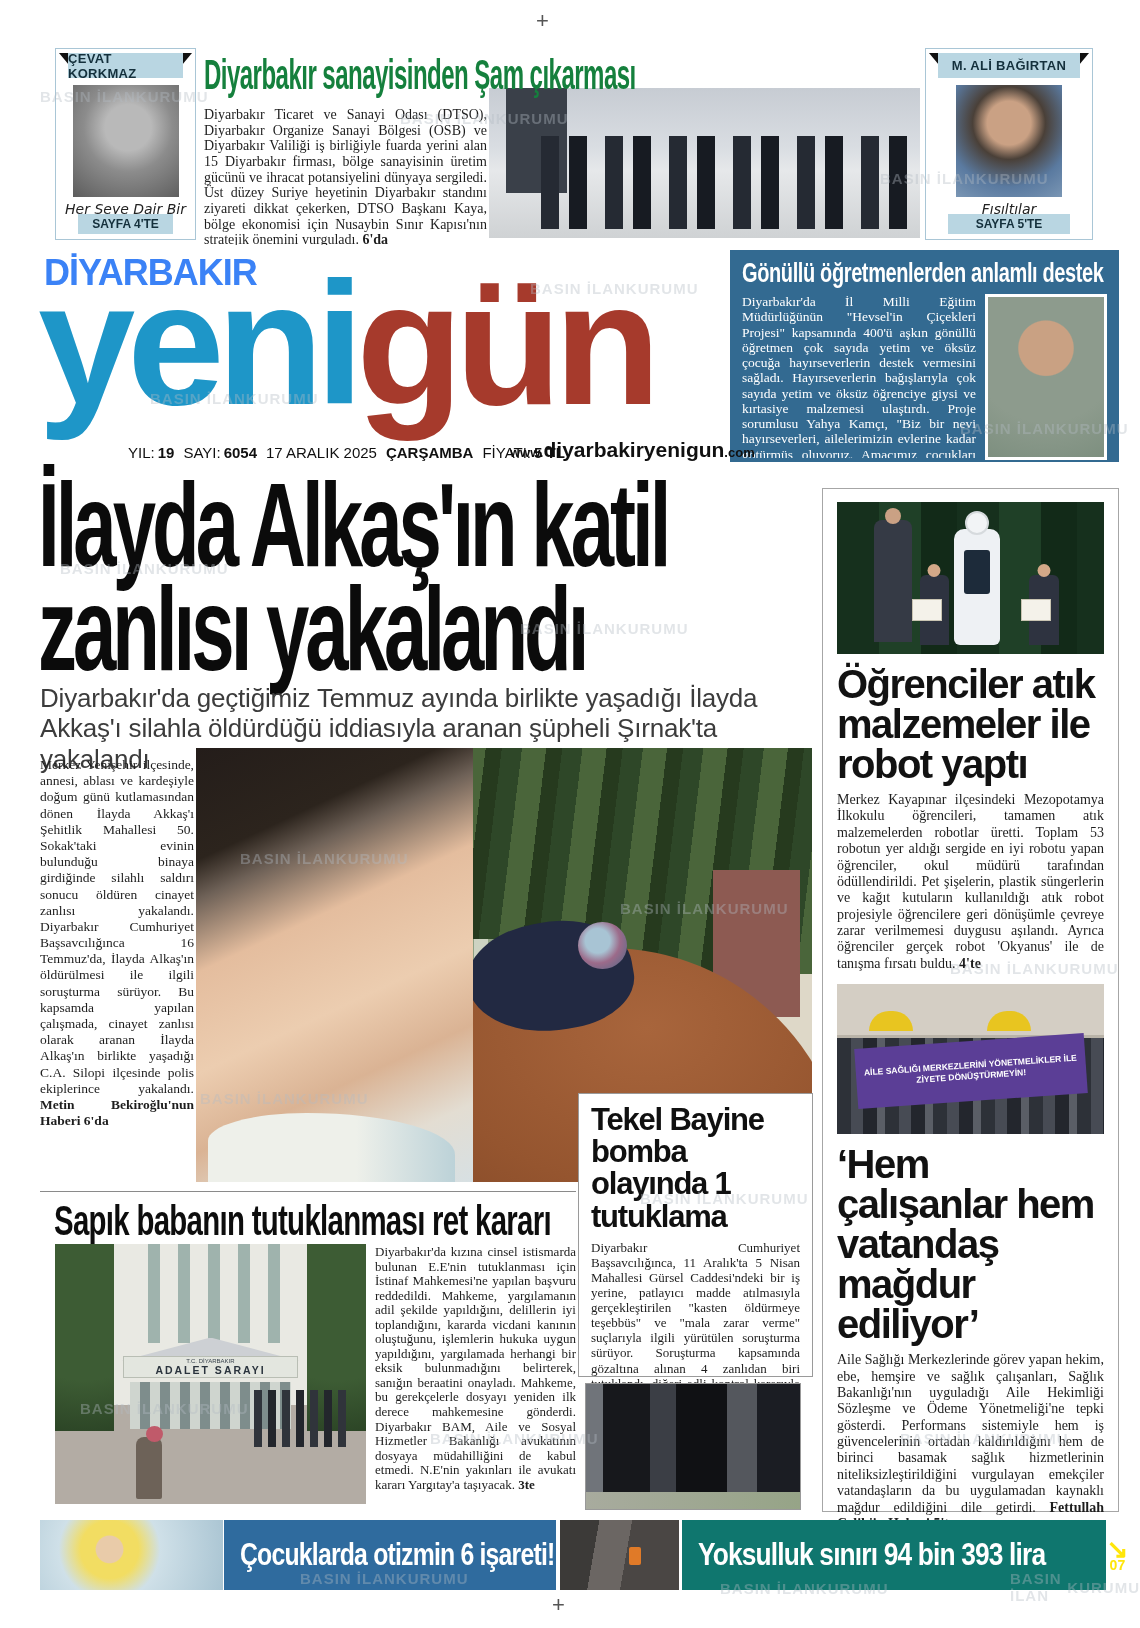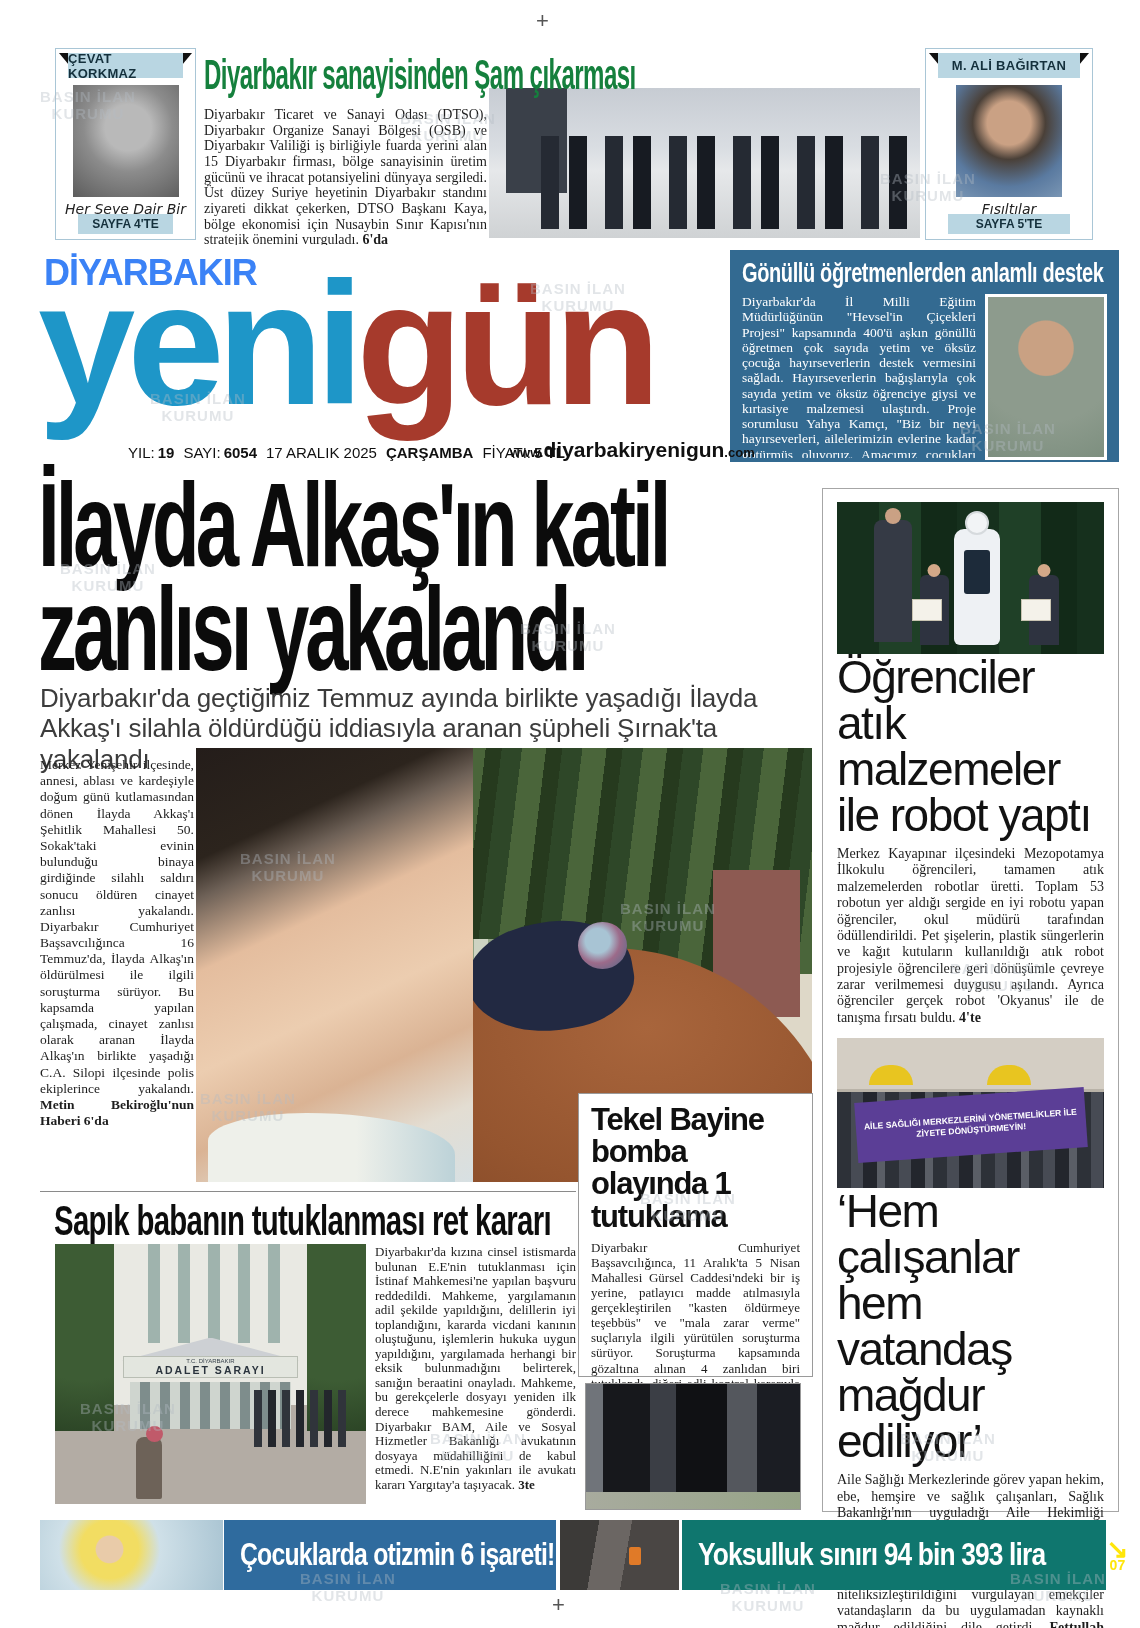--- a/index.html
+++ b/index.html
@@ -4,21 +4,21 @@
 <style>
   * { box-sizing: border-box; margin: 0; padding: 0; }
   body { background:#ffffff; font-family:"Liberation Sans", sans-serif; }
   .page { position:relative; width:1140px; height:1628px; background:#fff; overflow:hidden; }
   .serif { font-family:"Liberation Serif", serif; text-align:justify; color:#1d1d1d; }
   .nowrap { white-space:nowrap; }
   .condense { transform-origin:0 0; display:inline-block; }
   .pageref { font-weight:bold; font-family:"Liberation Serif", serif; }
 
   
-  .wm { position:absolute; display:flex; flex-direction:column; align-items:center;
+  .wm { position:absolute; display:flex; flex-direction:row; align-items:center;
         font-weight:bold; font-size:15px; letter-spacing:1px; color:#b4bcc4; opacity:.38;
         z-index:6; pointer-events:none; line-height:1.15; }
 
   
   .crop { position:absolute; color:#555; font-size:22px; z-index:7; font-weight:normal; }
 
   
   .colbox { position:absolute; border:1px solid #a9c6d6; background:#fff; z-index:2; }
   .colbox .ribbon { position:absolute; top:4px; left:12px; right:12px; height:25px;
       background:#b9d6e2; color:#14303c; font-weight:bold; font-size:13px;
@@ -147,21 +147,21 @@
   .rp-robot { position:absolute; left:44%; top:18%; width:17%; height:76%;
       background:#eef1f4; border-radius:10px 10px 6px 6px; }
   .rp-robot::before { content:""; position:absolute; top:-18px; left:50%; transform:translateX(-50%);
       width:20px; height:20px; border-radius:50%; background:#f2f4f6; border:2px solid #d6dadd; }
   .rp-robot::after { content:""; position:absolute; top:18%; left:22%; width:56%; height:38%;
       background:#1d2b3a; border-radius:3px; }
   .rp-girl { position:absolute; width:11%; height:46%; bottom:6%; background:#2e3340; border-radius:6px 6px 0 0; }
   .rp-girl::before { content:""; position:absolute; top:-11px; left:50%; transform:translateX(-50%);
       width:13px; height:13px; border-radius:50%; background:#d3a888; }
   .rp-cert { position:absolute; width:30px; height:22px; background:#f4f2ea; border:1px solid #c9c4b2; bottom:22%; }
-  .r-h { font-size:46px; font-weight:normal; letter-spacing:-1.5px; line-height:1.0; color:#121212; }
+  .r-h { margin-top:10px; font-size:40px; font-weight:bold; letter-spacing:-1.5px; line-height:1.0; color:#121212; }
   .r-b { margin-top:8px; font-size:14px; line-height:1.17; }
   .r-photo2 { margin-top:12px; width:267px; height:150px; position:relative; overflow:hidden;
       background:linear-gradient(#d4cec4 0 34%, #b9b3a8 34% 42%, #8e8a82 42% 100%); }
   .pp-crowd { position:absolute; left:0; right:0; bottom:0; height:64%;
       background:repeating-linear-gradient(90deg,#2d3138 0 14px,#474b54 14px 26px,#23262d 26px 40px,#5a5e66 40px 48px); }
   .pp-umb { position:absolute; top:18%; width:44px; height:20px; border-radius:44px 44px 0 0; background:#e8c520; }
   .pp-banner { position:absolute; left:7%; top:38%; width:86%; height:40%;
       background:#5b3e96; transform:rotate(-4deg); color:#fff; font-weight:bold;
       font-size:8.5px; line-height:1.25; display:flex; align-items:center; justify-content:center;
       text-align:center; padding:4px 8px; }

